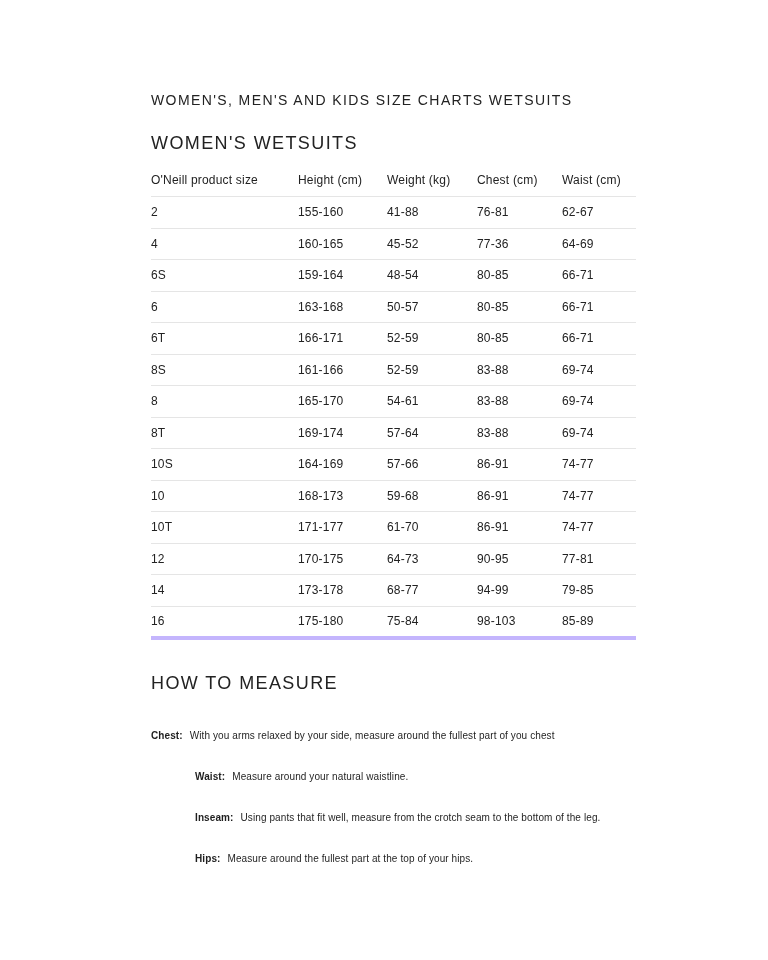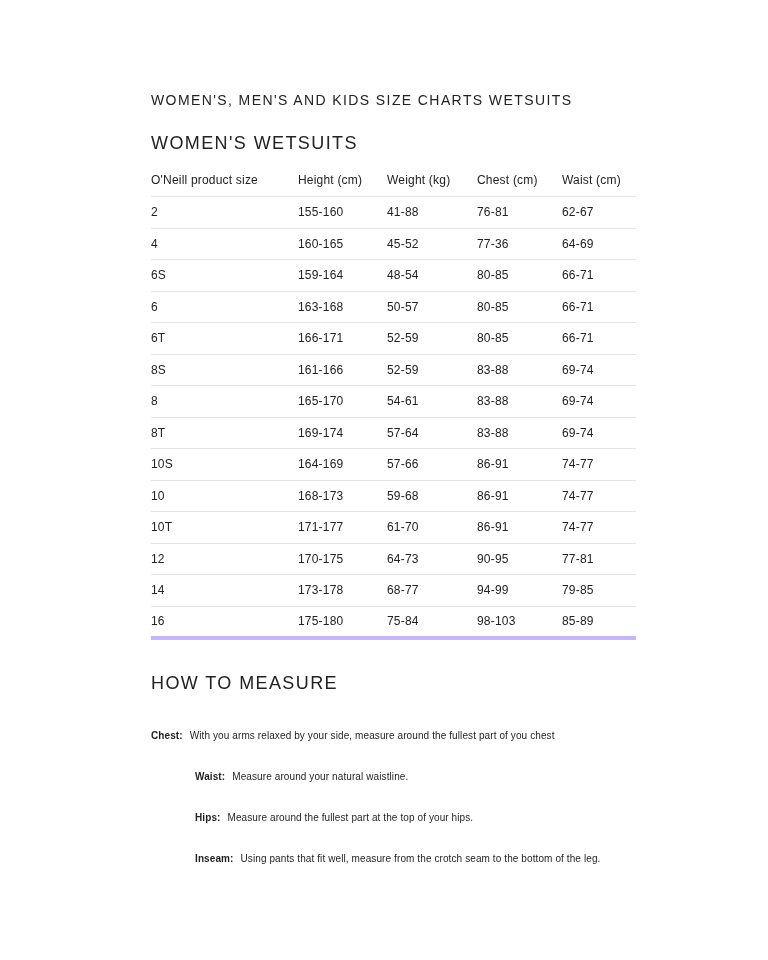--- a/index.html
+++ b/index.html
@@ -213,17 +213,17 @@
           <td>85-89</td>
         </tr>
       </tbody>
   </table>
 
   <h2 class="measure-title">HOW TO MEASURE</h2>
 
   <div class="measure-list" id="measure-list">
       <p><span class="measure-label">Chest:</span><span>With you arms relaxed by your side, measure around the fullest part of you chest</span></p>
       <p><span class="measure-label">Waist:</span><span>Measure around your natural waistline.</span></p>
+      <p><span class="measure-label">Inseam:</span><span>Using pants that fit well, measure from the crotch seam to the bottom of the leg.</span></p>
       <p><span class="measure-label">Hips:</span><span>Measure around the fullest part at the top of your hips.</span></p>
-      <p><span class="measure-label">Inseam:</span><span>Using pants that fit well, measure from the crotch seam to the bottom of the leg.</span></p>
     </div>
 
 </div>
 
 </body></html>

